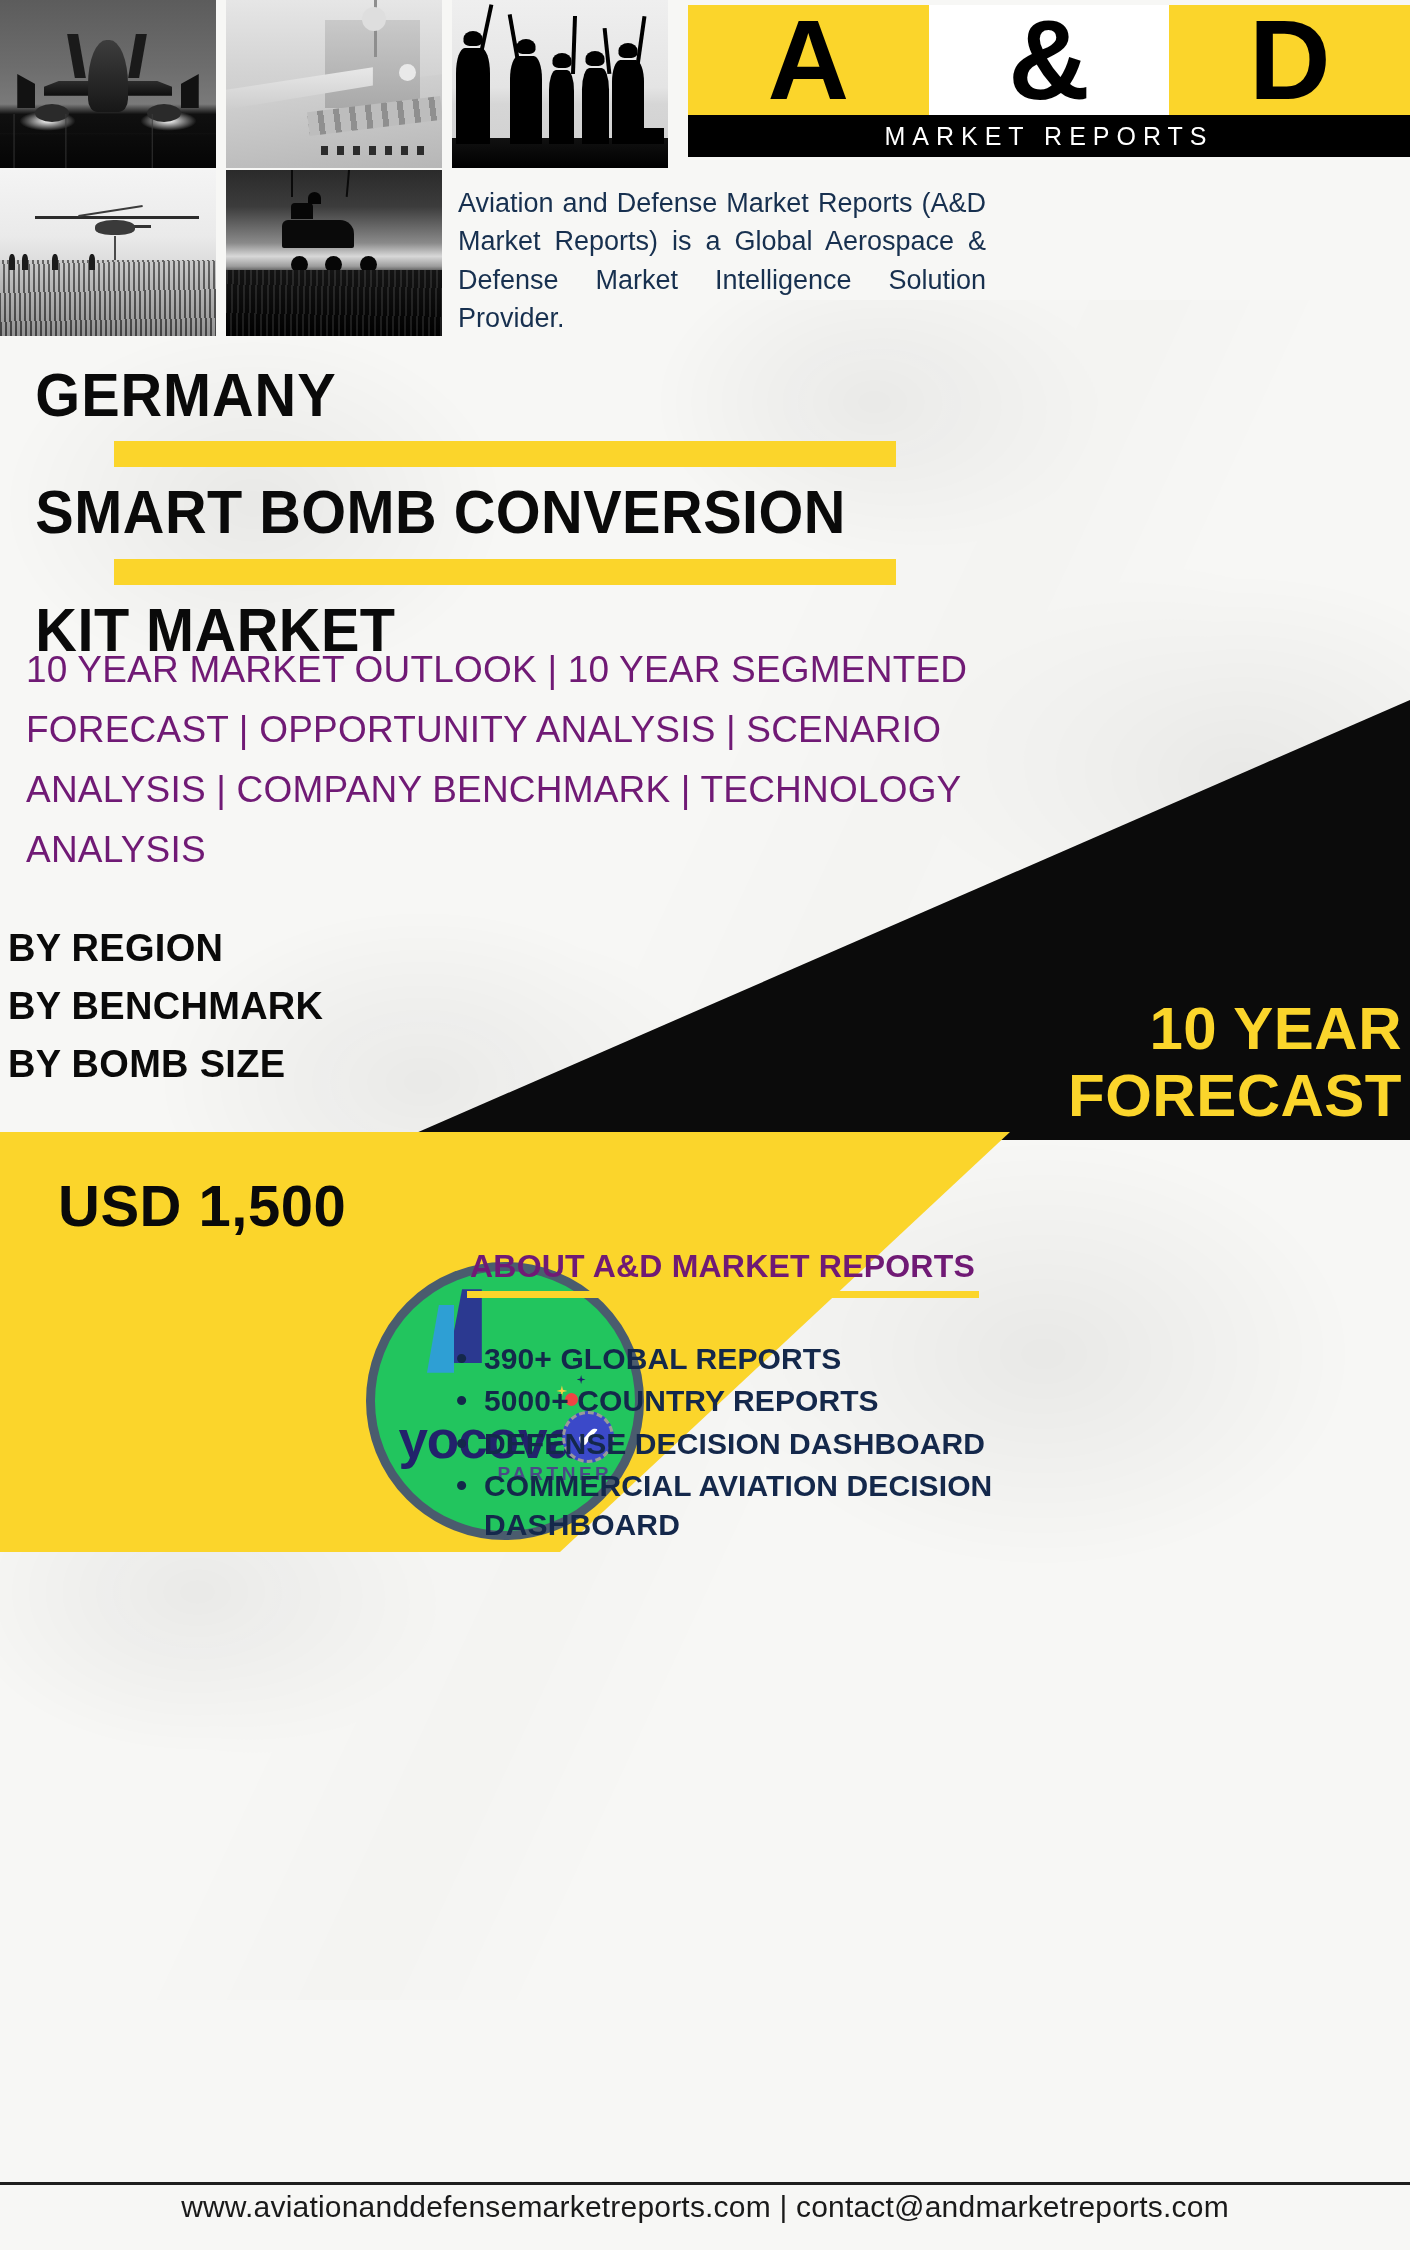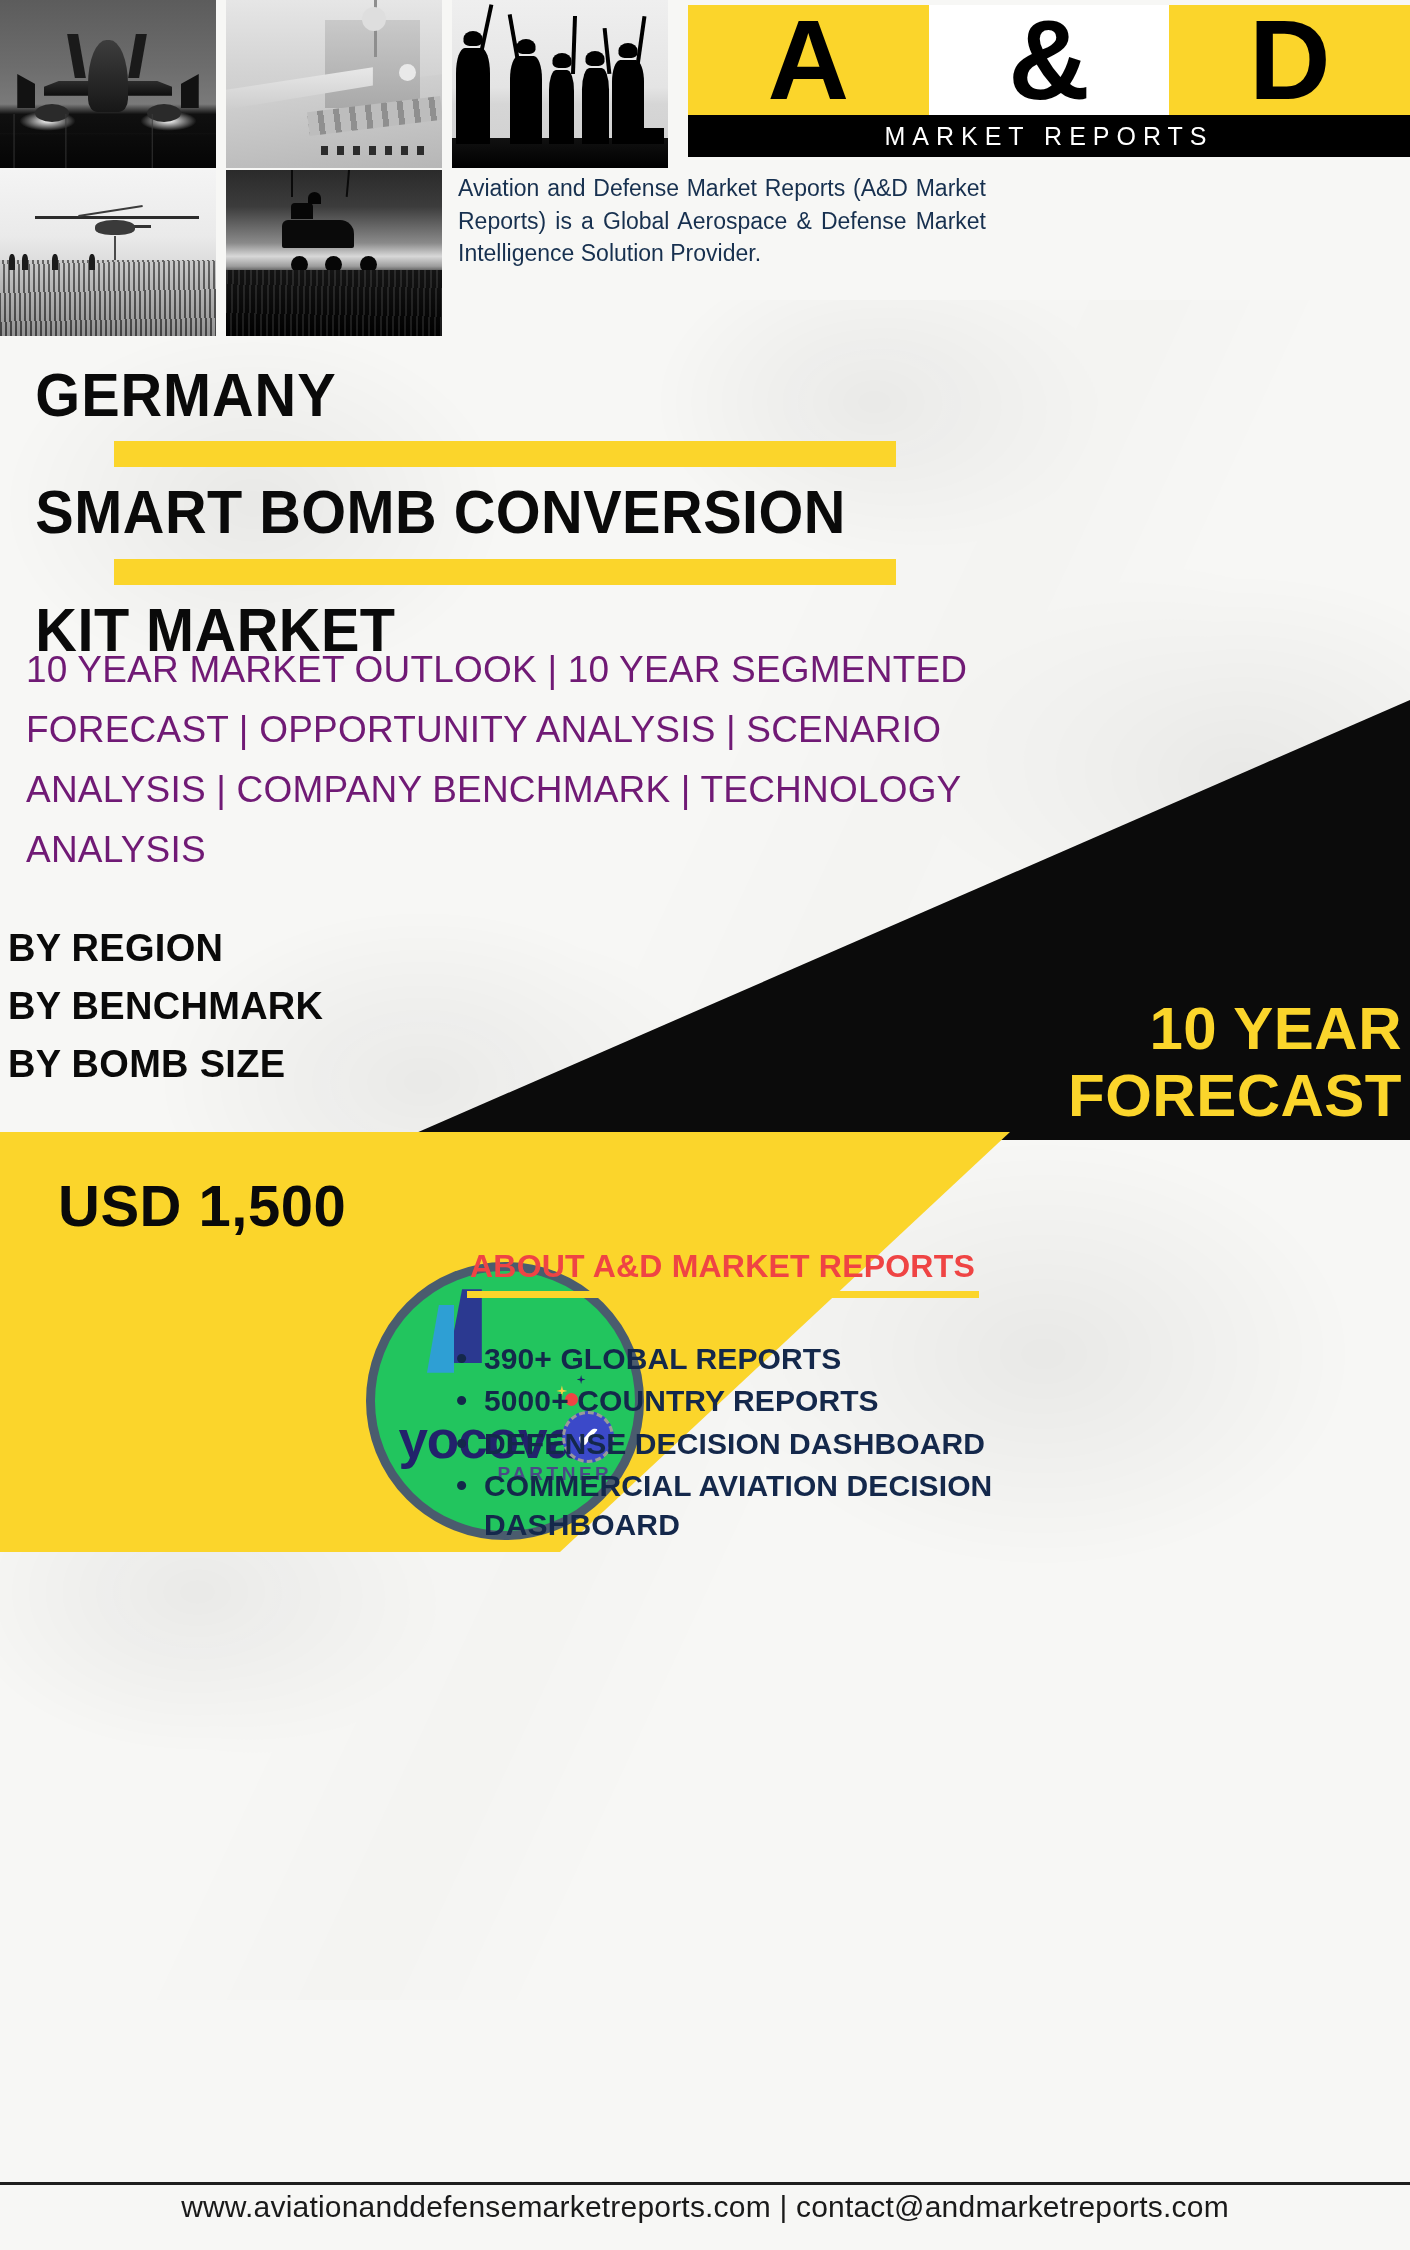--- a/index.html
+++ b/index.html
@@ -243,22 +243,22 @@
   }
   .logo-bar span {
     color: #fff; font-size: 25px; letter-spacing: 7px; font-weight: normal;
   }
   .logo-topline {
     position: absolute; left: 0; right: 0; top: 0; height: 5px; background: #8d8d8d;
   }
 
   
   .desc {
-    position: absolute; left: 458px; top: 172px; width: 528px;
-    font-size: 23px; line-height: 1.42;
+    position: absolute; left: 458px; top: 184px; width: 528px;
+    font-size: 27px; line-height: 1.42;
     color: #17304f; text-align: justify;
     font-family: "Liberation Sans", sans-serif;
     font-weight: 300;
   }
 
   
   .black-wedge {
     position: absolute; right: 0; top: 700px; width: 1010px; height: 440px;
     background: #0b0b0b;
     clip-path: polygon(100% 0%, 100% 100%, 0% 100%);
@@ -367,21 +367,21 @@
     position: absolute; left: 58px; top: 1172px;
     font-size: 58px; font-weight: bold; color: #0a0a0a;
     letter-spacing: .5px;
   }
 
   
   .about {
     position: absolute; left: 450px; top: 1248px; width: 545px;
   }
   .about-title {
-    font-size: 32px; font-weight: bold; color: #ef4444;
+    font-size: 32px; font-weight: bold; color: #701a75;
     text-align: center; letter-spacing: .2px;
   }
   .about-underline {
     width: 512px; height: 7px; background: #FBD52B; margin: 6px auto 0;
   }
   .about-list {
     margin-top: 42px; list-style: none; padding: 0;
   }
   .about-list li {
     position: relative; padding-left: 34px;

